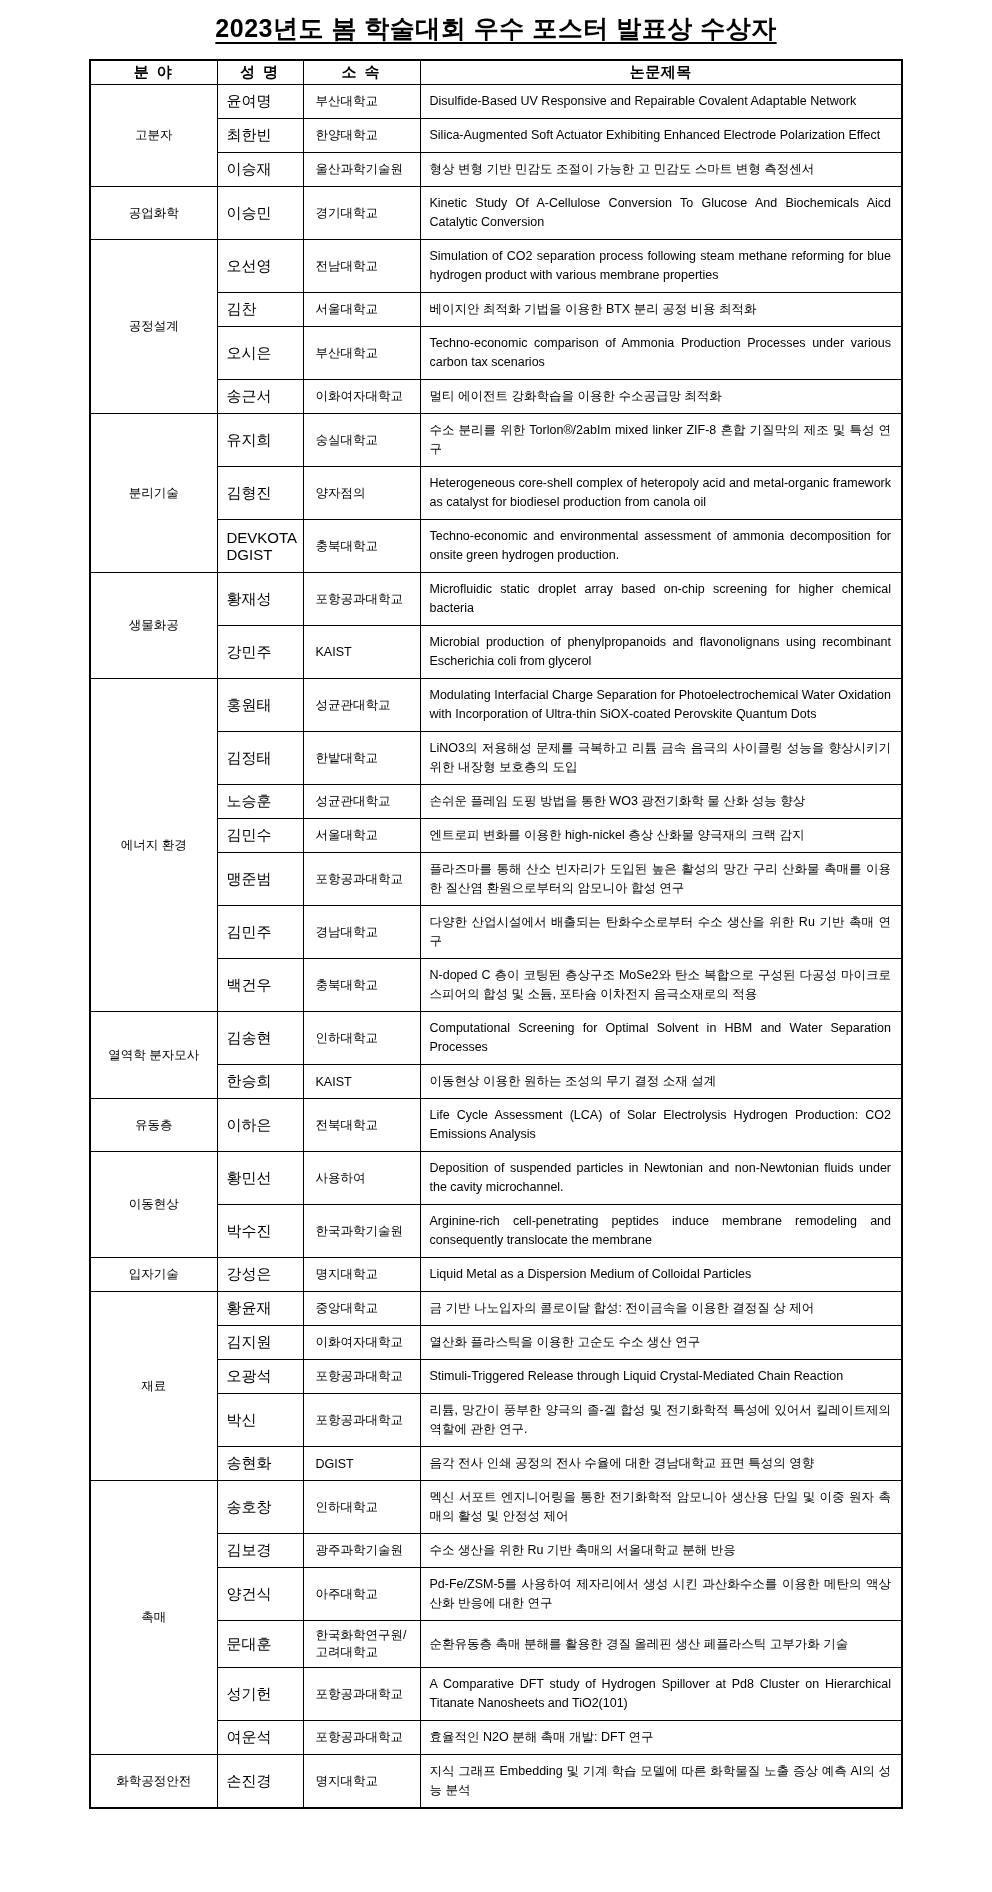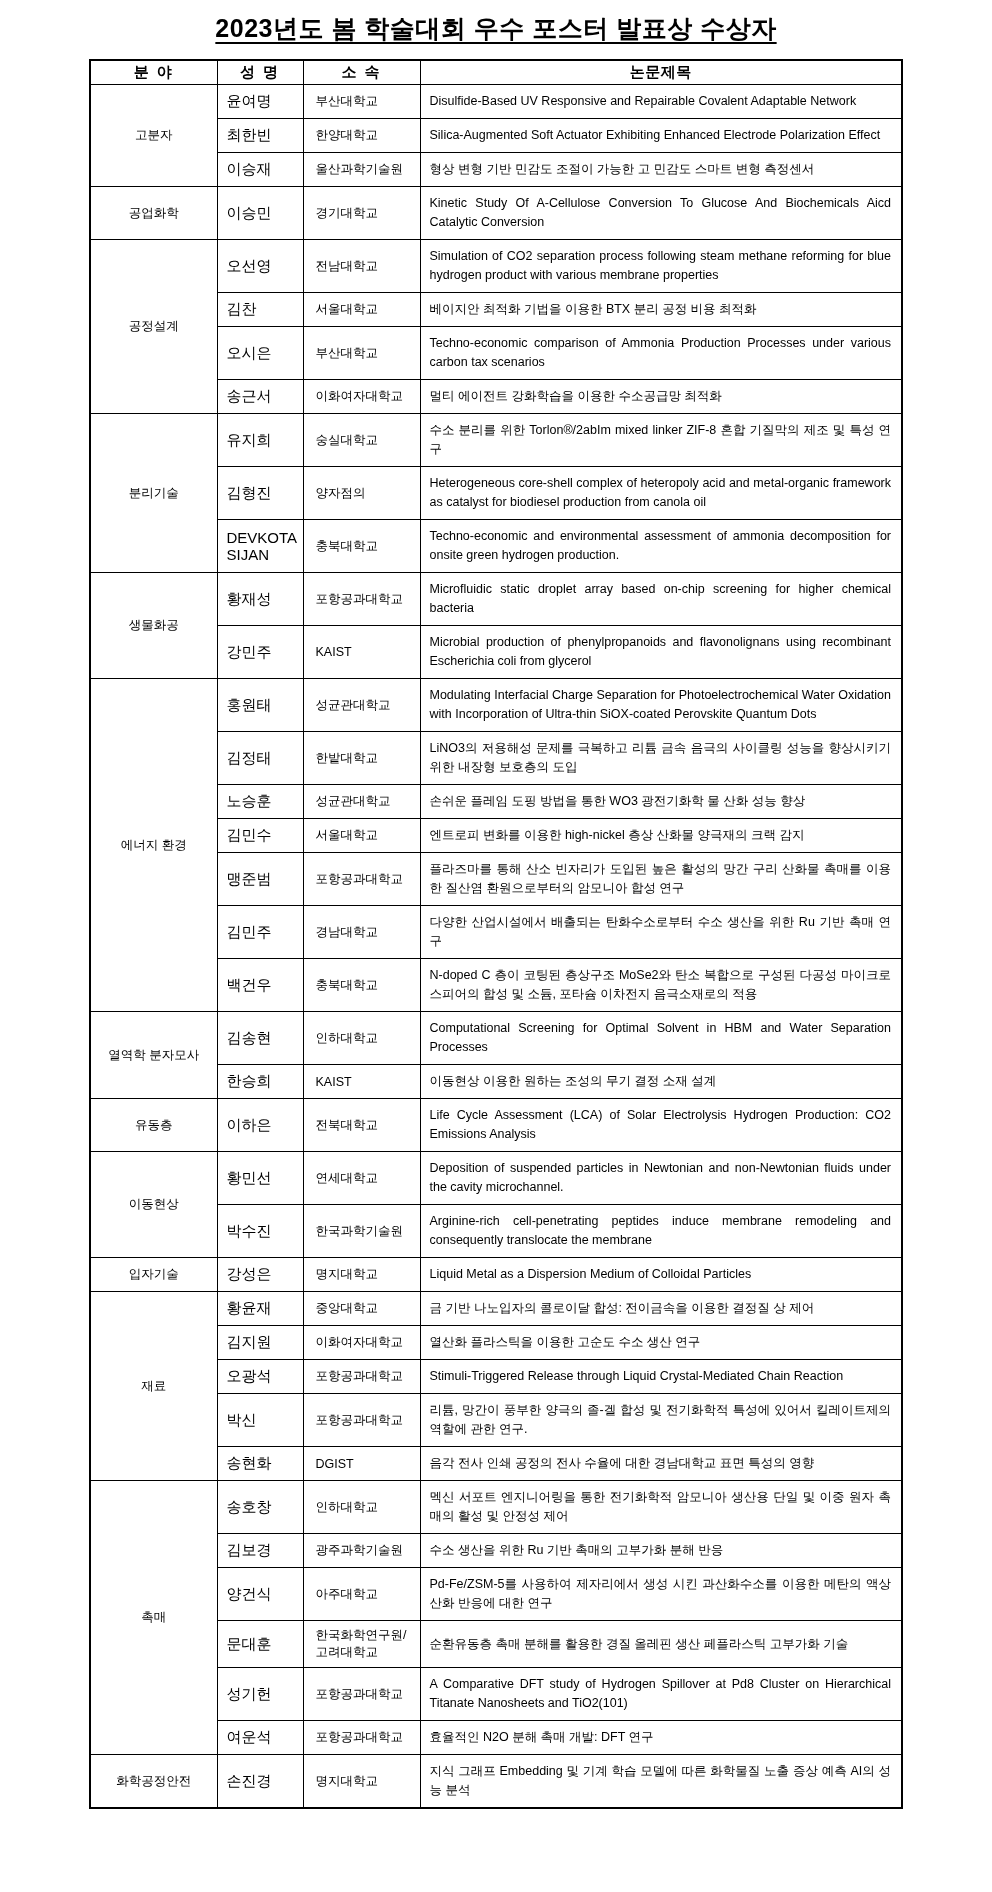--- a/index.html
+++ b/index.html
@@ -140,21 +140,21 @@
           <td class="name-cell">유지희</td>
           <td class="affil-cell">숭실대학교</td>
           <td class="paper-cell">수소 분리를 위한 Torlon®/2abIm mixed linker ZIF-8 혼합 기질막의 제조 및 특성 연구</td>
         </tr>
         <tr>
           <td class="name-cell">김형진</td>
           <td class="affil-cell">양자점의</td>
           <td class="paper-cell">Heterogeneous core-shell complex of heteropoly acid and metal-organic framework as catalyst for biodiesel production from canola oil</td>
         </tr>
         <tr>
-          <td class="name-cell">DEVKOTA SIJAN</td>
+          <td class="name-cell">DEVKOTA DGIST</td>
           <td class="affil-cell">충북대학교</td>
           <td class="paper-cell">Techno-economic and environmental assessment of ammonia decomposition for onsite green hydrogen production.</td>
         </tr>
         <tr>
           <td class="field-cell" rowspan="2">생물화공</td>
           <td class="name-cell">황재성</td>
           <td class="affil-cell">포항공과대학교</td>
           <td class="paper-cell">Microfluidic static droplet array based on-chip screening for higher chemical bacteria</td>
         </tr>
         <tr>
@@ -211,21 +211,21 @@
         </tr>
         <tr>
           <td class="field-cell" rowspan="1">유동층</td>
           <td class="name-cell">이하은</td>
           <td class="affil-cell">전북대학교</td>
           <td class="paper-cell">Life Cycle Assessment (LCA) of Solar Electrolysis Hydrogen Production: CO2 Emissions Analysis</td>
         </tr>
         <tr>
           <td class="field-cell" rowspan="2">이동현상</td>
           <td class="name-cell">황민선</td>
-          <td class="affil-cell">연세대학교</td>
+          <td class="affil-cell">사용하여</td>
           <td class="paper-cell">Deposition of suspended particles in Newtonian and non-Newtonian fluids under the cavity microchannel.</td>
         </tr>
         <tr>
           <td class="name-cell">박수진</td>
           <td class="affil-cell">한국과학기술원</td>
           <td class="paper-cell">Arginine-rich cell-penetrating peptides induce membrane remodeling and consequently translocate the membrane</td>
         </tr>
         <tr>
           <td class="field-cell" rowspan="1">입자기술</td>
           <td class="name-cell">강성은</td>
@@ -260,21 +260,21 @@
         </tr>
         <tr>
           <td class="field-cell" rowspan="6">촉매</td>
           <td class="name-cell">송호창</td>
           <td class="affil-cell">인하대학교</td>
           <td class="paper-cell">멕신 서포트 엔지니어링을 통한 전기화학적 암모니아 생산용 단일 및 이중 원자 촉매의 활성 및 안정성 제어</td>
         </tr>
         <tr>
           <td class="name-cell">김보경</td>
           <td class="affil-cell">광주과학기술원</td>
-          <td class="paper-cell">수소 생산을 위한 Ru 기반 촉매의 고부가화 분해 반응</td>
+          <td class="paper-cell">수소 생산을 위한 Ru 기반 촉매의 서울대학교 분해 반응</td>
         </tr>
         <tr>
           <td class="name-cell">양건식</td>
           <td class="affil-cell">아주대학교</td>
           <td class="paper-cell">Pd-Fe/ZSM-5를 사용하여 제자리에서 생성 시킨 과산화수소를 이용한 메탄의 액상산화 반응에 대한 연구</td>
         </tr>
         <tr>
           <td class="name-cell">문대훈</td>
           <td class="affil-cell">한국화학연구원/고려대학교</td>
           <td class="paper-cell">순환유동층 촉매 분해를 활용한 경질 올레핀 생산 페플라스틱 고부가화 기술</td>

